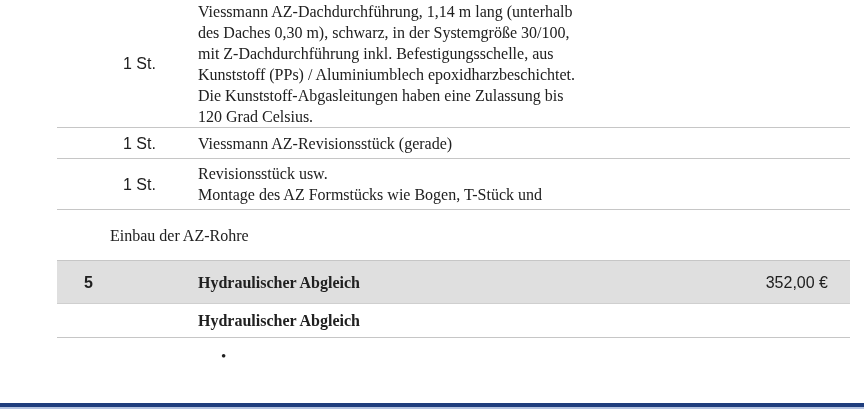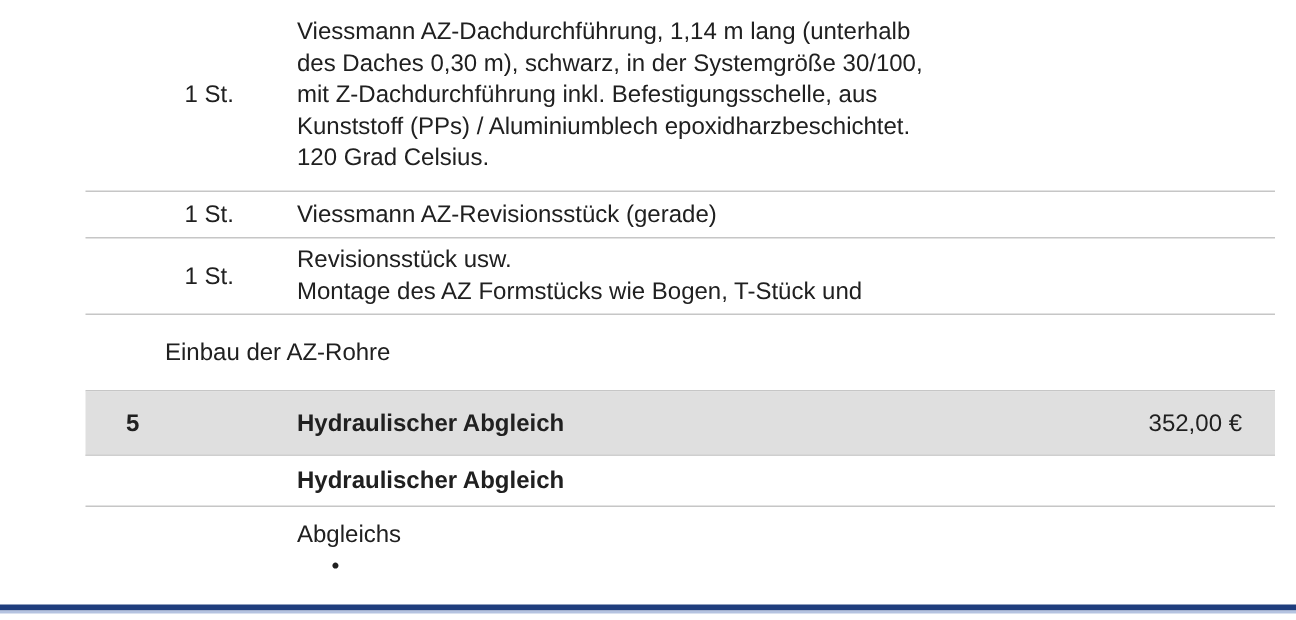--- a/index.html
+++ b/index.html
@@ -27,21 +27,21 @@
   }
   .row{
     display:grid;
     grid-template-columns:53px 88px 496px 1fr;
     align-items:center;
     box-sizing:border-box;
   }
   .line{white-space:nowrap;line-height:21px;}
   .cell-pos{text-align:center;padding-left:10px;font-weight:bold;line-height:21px;}
   .cell-qty{padding-left:13px;line-height:21px;}
-  .cell-desc{line-height:21px;}
+  .cell-desc{line-height:21px;font-family:Liberation Serif, serif;}
   .cell-price{grid-column:4;justify-self:end;padding-right:22px;font-weight:normal;white-space:nowrap;line-height:21px;}
   .r1{height:128px;border-bottom:1px solid var(--sep);}
   .r2{height:31px;border-bottom:1px solid var(--sep);}
   .r3{height:51px;border-bottom:1px solid var(--sep);}
   .r4{height:51px;border-bottom:1px solid var(--sep);}
   .r5{height:43px;background:var(--hl);border-bottom:1px solid var(--hl-edge);font-weight:bold;}
   .r6{height:34px;border-bottom:1px solid var(--sep);font-weight:bold;}
   .r7{padding-top:8px;align-items:start;}
   .bullet-line{display:flex;line-height:21px;}
   .bullet-marker{width:16px;margin-left:23px;flex:0 0 auto;font-size:15px;}
@@ -65,20 +65,21 @@
     <div class="row r1">
       <div class="cell-pos"></div>
       <div class="cell-qty">
         <div class="line">1 St.</div>
       </div>
       <div class="cell-desc">
         <div class="line">Viessmann AZ-Dachdurchführung, 1,14 m lang (unterhalb</div>
         <div class="line">des Daches 0,30 m), schwarz, in der Systemgröße 30/100,</div>
         <div class="line">mit Z-Dachdurchführung inkl. Befestigungsschelle, aus</div>
         <div class="line">Kunststoff (PPs) / Aluminiumblech epoxidharzbeschichtet.</div>
+        <div class="line">Die Kunststoff-Abgasleitungen haben eine Zulassung bis</div>
         <div class="line">120 Grad Celsius.</div>
       </div>
     </div>
 
     <div class="row r2">
       <div class="cell-pos"></div>
       <div class="cell-qty">
         <div class="line">1 St.</div>
       </div>
       <div class="cell-desc">
@@ -120,21 +121,20 @@
       <div class="cell-qty"></div>
       <div class="cell-desc">
         <div class="line">Hydraulischer Abgleich</div>
       </div>
     </div>
 
     <div class="row r7">
       <div class="cell-pos"></div>
       <div class="cell-qty"></div>
       <div class="cell-desc">
-        <div class="line">Abgleichs</div>
         <div class="bullet-line">
           <span class="bullet-marker">•</span>
         </div>
       </div>
     </div>
 
   </div>
 
   <div class="footer-rule"></div>
   <div class="footer-rule-light"></div>

